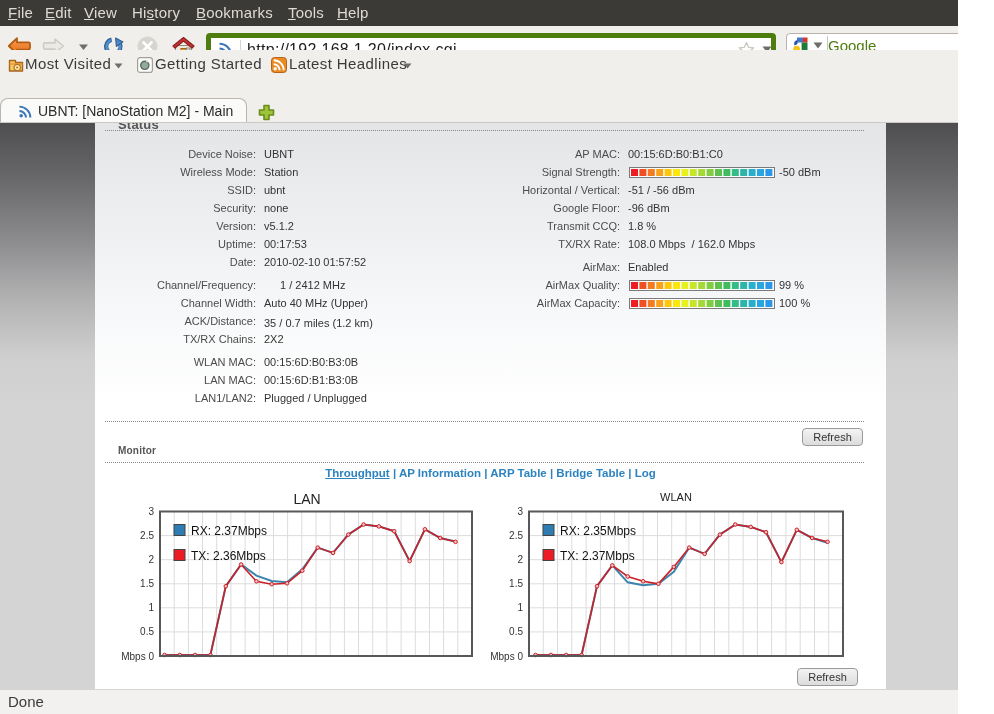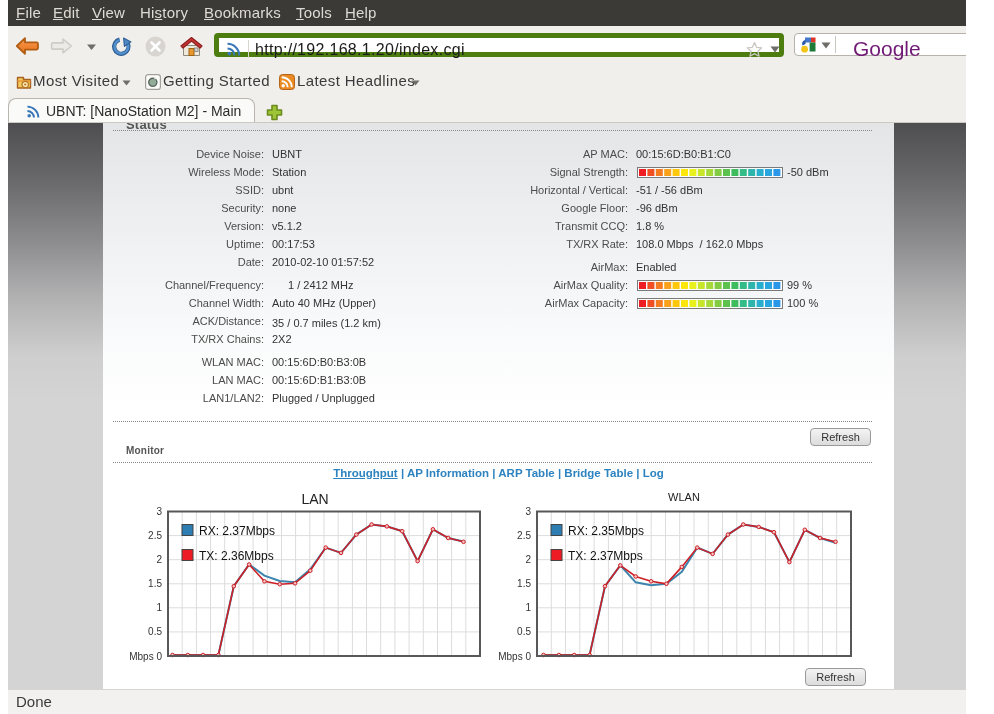--- a/index.html
+++ b/index.html
@@ -1,22 +1,22 @@
 <!DOCTYPE html>
 <html><head>
 <meta charset="utf-8">
 <style>
 html,body{margin:0;padding:0;}
 body{font-family:"Liberation Sans",sans-serif;}
-#win{position:relative;width:958px;height:714px;overflow:hidden;background:#f1efec;margin-left:8px;}
+#win{position:relative;width:958px;height:714px;overflow:hidden;background:#f1efec;}
 #menubar{position:absolute;left:0;top:0;width:994px;height:26px;background:#3b3a36;}
 .menuitem{position:absolute;top:4px;color:#dfdbd4;font-size:15px;letter-spacing:0.2px;}
 .menuitem u{text-decoration:underline;}
 #navbar{position:absolute;left:0;top:26px;width:994px;height:40px;background:#f1efec;}
-#bmbar{position:absolute;left:0;top:67px;width:994px;height:31px;background:#f1efec;color:#3a3a3a;font-size:15px;letter-spacing:0.4px;}
+#bmbar{position:absolute;left:0;top:50px;width:994px;height:31px;background:#f1efec;color:#3a3a3a;font-size:15px;letter-spacing:0.4px;}
 #tabbar{position:absolute;left:0;top:97px;width:994px;height:26px;background:#f1efec;}
 #tabline{position:absolute;left:0;top:122px;width:994px;height:1px;background:#ccc9c2;}
 #tab{position:absolute;left:0;top:98px;width:247px;height:25px;background:#fafaf9;border:1px solid #b9b6af;border-bottom:none;border-radius:8px 8px 0 0;box-sizing:border-box;}
 #tabtitle{position:absolute;left:37px;top:4px;font-size:14px;color:#2b2b2b;}
 #viewport{position:absolute;left:0;top:123px;width:994px;height:566px;overflow:hidden;}
 #pagebg{position:absolute;left:0;top:0;width:981px;height:566px;background:linear-gradient(180deg,#4e4e50 0px,#6a6a6c 59px,#8c8c8e 118px,#b2b2b3 176px,#cfcfcf 235px,#d4d4d4 280px,#d4d4d4 100%);}
 #content{position:absolute;left:95px;top:0;width:791px;height:566px;background:linear-gradient(180deg,#e3e5e7 0px,#edeff1 100px,#f8f9fa 200px,#ffffff 280px,#ffffff 100%);}
 
 .lbl{position:absolute;width:160px;text-align:right;font-size:11px;color:#4c4c4c;line-height:14px;}
 .val{position:absolute;font-size:11px;color:#333;line-height:14px;white-space:nowrap;}
@@ -100,21 +100,21 @@
         <rect x="4" y="0.5" width="6" height="5" fill="#4477cc"></rect>
         <rect x="10" y="0.5" width="4.5" height="5" fill="#dd3322"></rect>
         <rect x="8.6" y="5.5" width="5.9" height="9" fill="#1d7a38"></rect>
         <circle cx="3.6" cy="12.2" r="3.4" fill="#f4c518"></circle>
         <path d="M4.5 3 C 1.5 3.5 0.5 6 1.5 8.5 L 4.5 7 Z" fill="#2a56a8"></path>
       </svg>
       <svg style="position:absolute;left:26px;top:8px;" width="10" height="7" viewBox="0 0 10 7">
           <path d="M0.5 0.5 L9.5 0.5 L5 6.5 Z" fill="#6f6d68"></path>
         </svg>
       <div style="position:absolute;left:40px;top:2px;width:1px;height:17px;background:#c9c6c0;"></div>
-      <span style="position:absolute;left:58px;top:3px;font-size:21px;color:#701a75;">Google</span>
+      <span style="position:absolute;left:41px;top:3px;font-size:15px;color:#4d7c0f;">Google</span>
       <svg style="position:absolute;left:179px;top:3px;" width="17" height="17" viewBox="0 0 17 17">
         <line x1="10.5" y1="10.5" x2="15" y2="15" stroke="#8a8781" stroke-width="2.6" stroke-linecap="round"></line>
         <circle cx="7" cy="7" r="5.4" fill="#cfe3f2" stroke="#7d92a8" stroke-width="1.6"></circle>
         <circle cx="7" cy="7" r="3.2" fill="none" stroke="#ffffff" stroke-width="1.2" opacity="0.8"></circle>
       </svg>
     </div>
   </div>
 
   <div id="bmbar">
 

